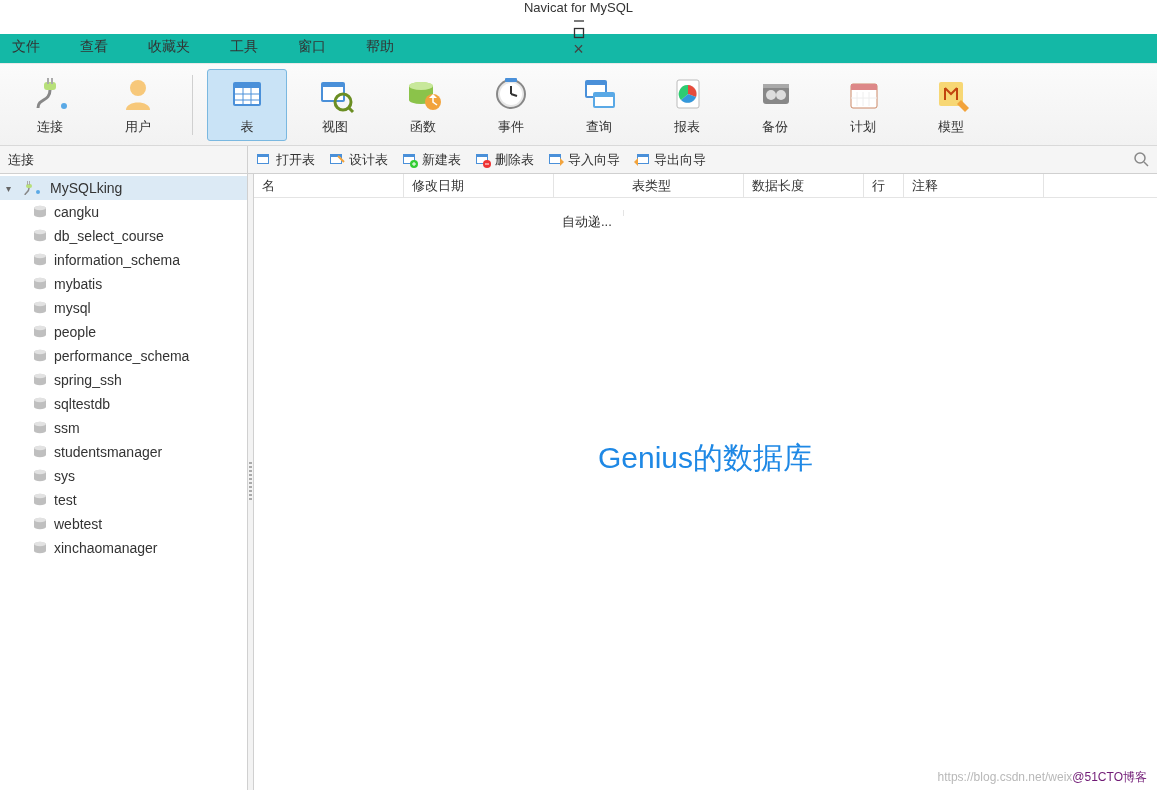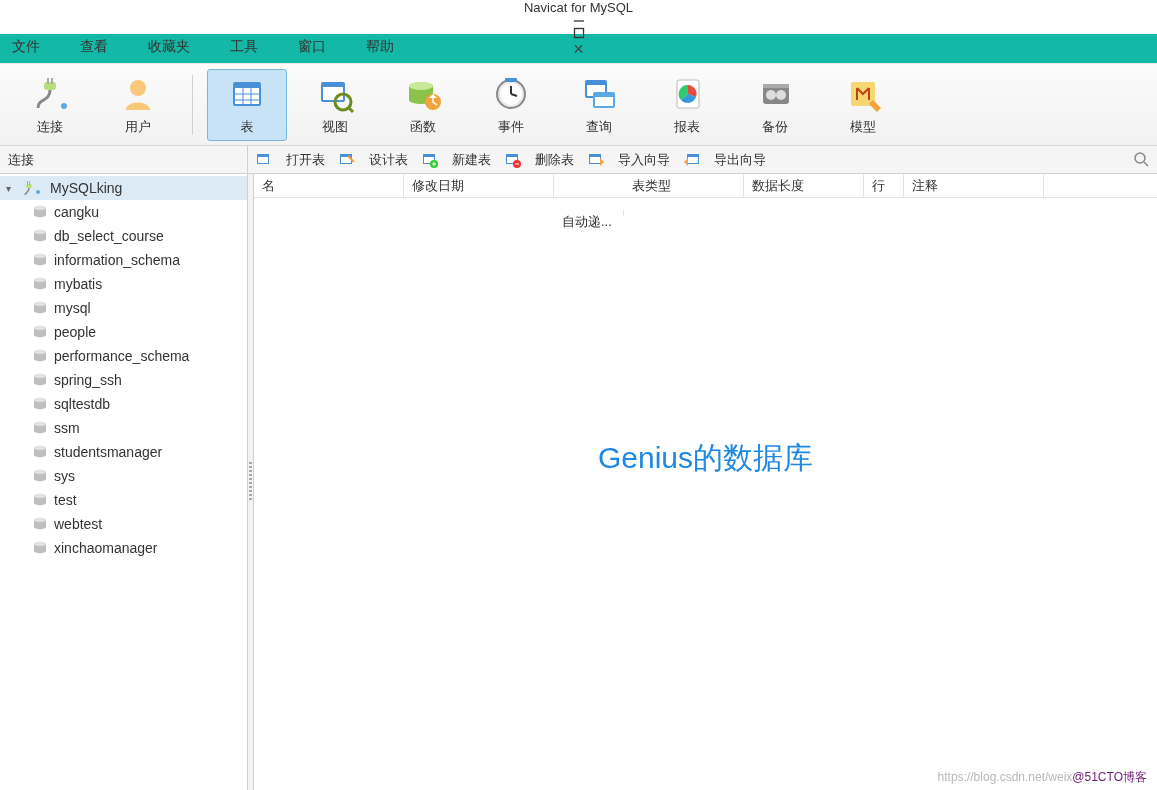--- a/index.html
+++ b/index.html
@@ -20,21 +20,21 @@
     .tool-btn { width: 80px; height: 72px; display:flex; flex-direction:column; align-items:center; justify-content:center; gap:4px; border-radius:3px; }
     .tool-btn.active { background:#c9e3f6; border:1px solid #7ab8e0; }
     .tool-btn .ticon { width: 40px; height: 40px; display:flex; align-items:center; justify-content:center; }
     .tool-btn .tlabel { font-size: 13px; color:#333; }
     .tool-sep { width:1px; height:60px; background:#d0d0d0; margin:0 6px; }
 
     
     .subbar { height: 28px; display:flex; align-items:stretch; border-bottom:1px solid #d0d0d0; background:#f5f5f5; }
     .subbar .left-cell { width: 248px; display:flex; align-items:center; padding:0 8px; font-size:13px; border-right:1px solid #d0d0d0; }
     .subbar .right-cell { flex:1; display:flex; align-items:center; padding:0 8px; gap:14px; position:relative;}
-    .subbar .sub-btn { display:flex; align-items:center; gap:14px; font-size:13px; color:#333; }
+    .subbar .sub-btn { display:flex; align-items:center; gap:4px; font-size:13px; color:#333; }
     .subbar .sub-icon { width:16px; height:16px; }
     .subbar .search-icon { position:absolute; right:8px; top:5px; }
 
     
     .main { display:flex; height: calc(790px - 34px - 30px - 82px - 28px); }
     .sidebar { width: 248px; border-right:1px solid #d0d0d0; overflow:auto; padding-top:2px; position:relative;}
     .sidebar-splitter { width:6px; background:#f3f3f3; border-right:1px solid #d0d0d0; display:flex; align-items:center; justify-content:center; cursor:col-resize;}
     .sidebar-splitter::after{content:"";width:3px;height:40px;background:repeating-linear-gradient(#aaa,#aaa 2px,transparent 2px,transparent 4px);}
 
     .tree-row { height:24px; display:flex; align-items:center; padding-left:6px; gap:6px; font-size:14px; }
@@ -192,20 +192,33 @@
       <svg width="40" height="40">
           <rect x="8" y="12" width="26" height="18" rx="3" fill="#888"></rect>
           <circle cx="16" cy="21" r="5" fill="#ddd"></circle>
           <circle cx="26" cy="21" r="5" fill="#ddd"></circle>
           <rect x="8" y="10" width="26" height="4" fill="#aaa"></rect>
         </svg>
     </div>
     <div class="tlabel">备份</div>
   </div>
 
+  <div class="tool-btn">
+    <div class="ticon">
+      <svg width="40" height="40">
+          <rect x="8" y="10" width="26" height="24" rx="2" fill="#fff" stroke="#c86"></rect>
+          <rect x="8" y="10" width="26" height="6" fill="#d88"></rect>
+          <line x1="14" y1="18" x2="14" y2="32" stroke="#eee"></line>
+          <line x1="20" y1="18" x2="20" y2="32" stroke="#eee"></line>
+          <line x1="26" y1="18" x2="26" y2="32" stroke="#eee"></line>
+          <line x1="8" y1="24" x2="34" y2="24" stroke="#eee"></line>
+        </svg>
+    </div>
+    <div class="tlabel">计划</div>
+  </div>
 
   <div class="tool-btn">
     <div class="ticon">
       <svg width="40" height="40">
           <rect x="8" y="8" width="24" height="24" rx="2" fill="#f7d774"></rect>
           <path d="M14 14 L14 26 M14 14 L20 20 L26 14 M26 14 L26 26" stroke="#c1440e" stroke-width="2" fill="none"></path>
           <polygon points="30,26 38,34 34,38 26,30" fill="#f2a33c"></polygon>
         </svg>
     </div>
     <div class="tlabel">模型</div>

